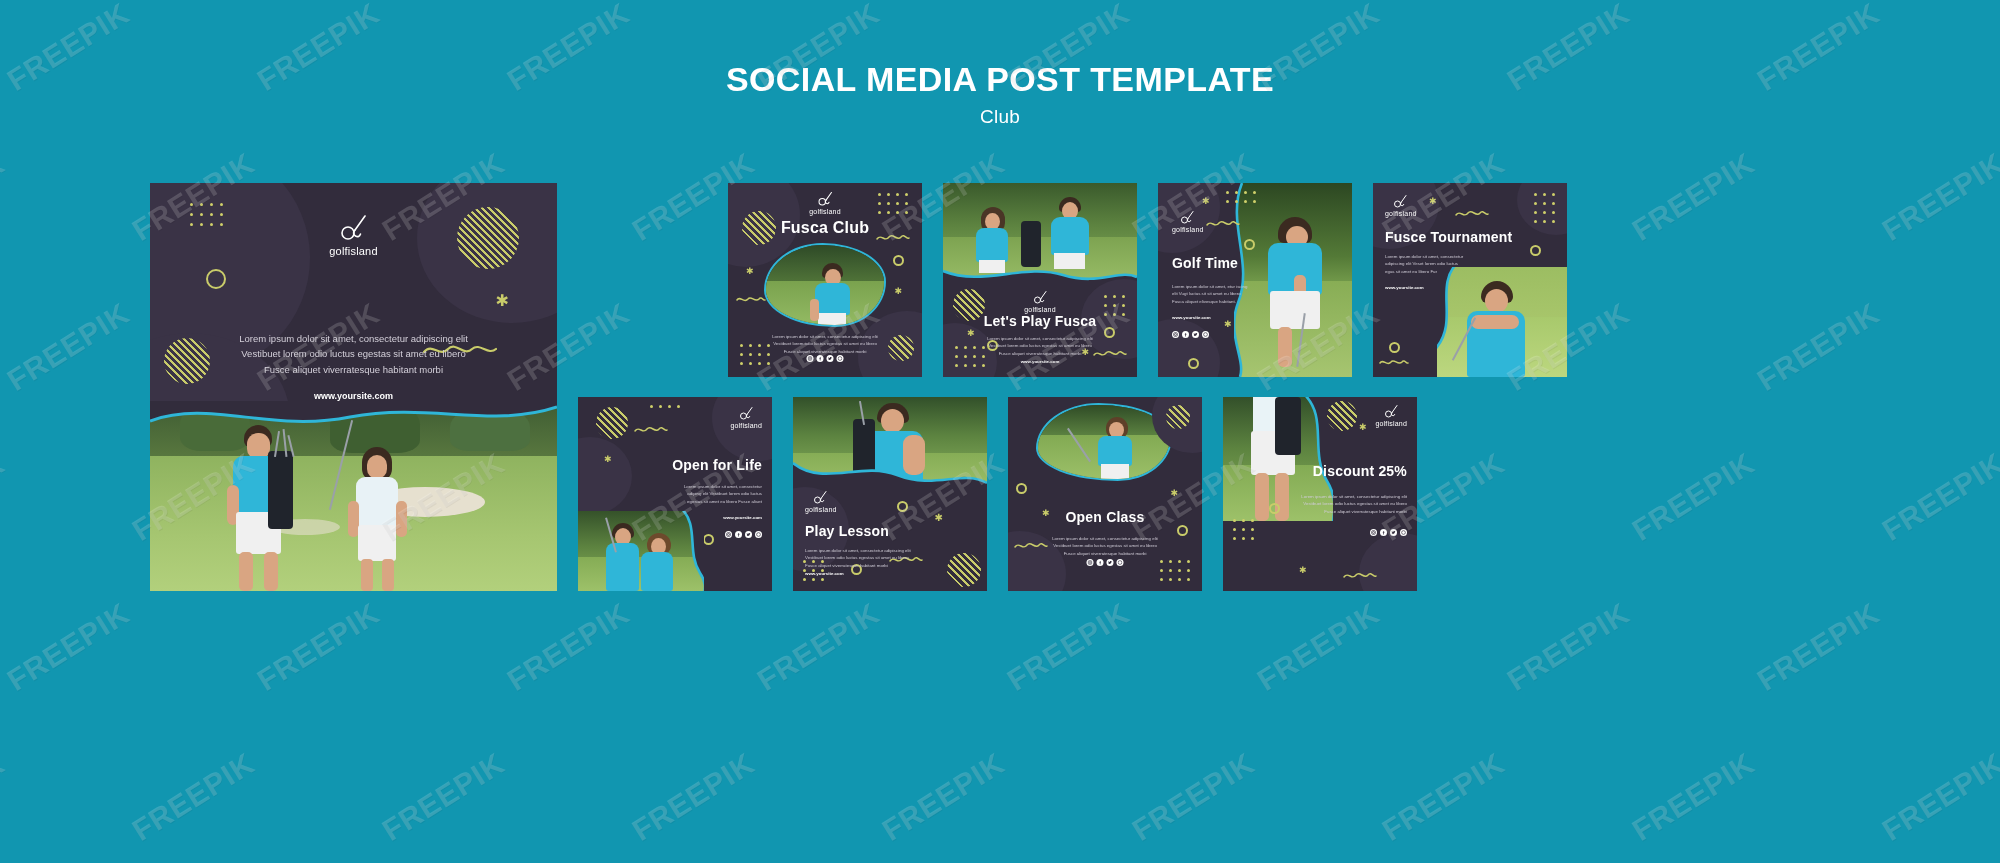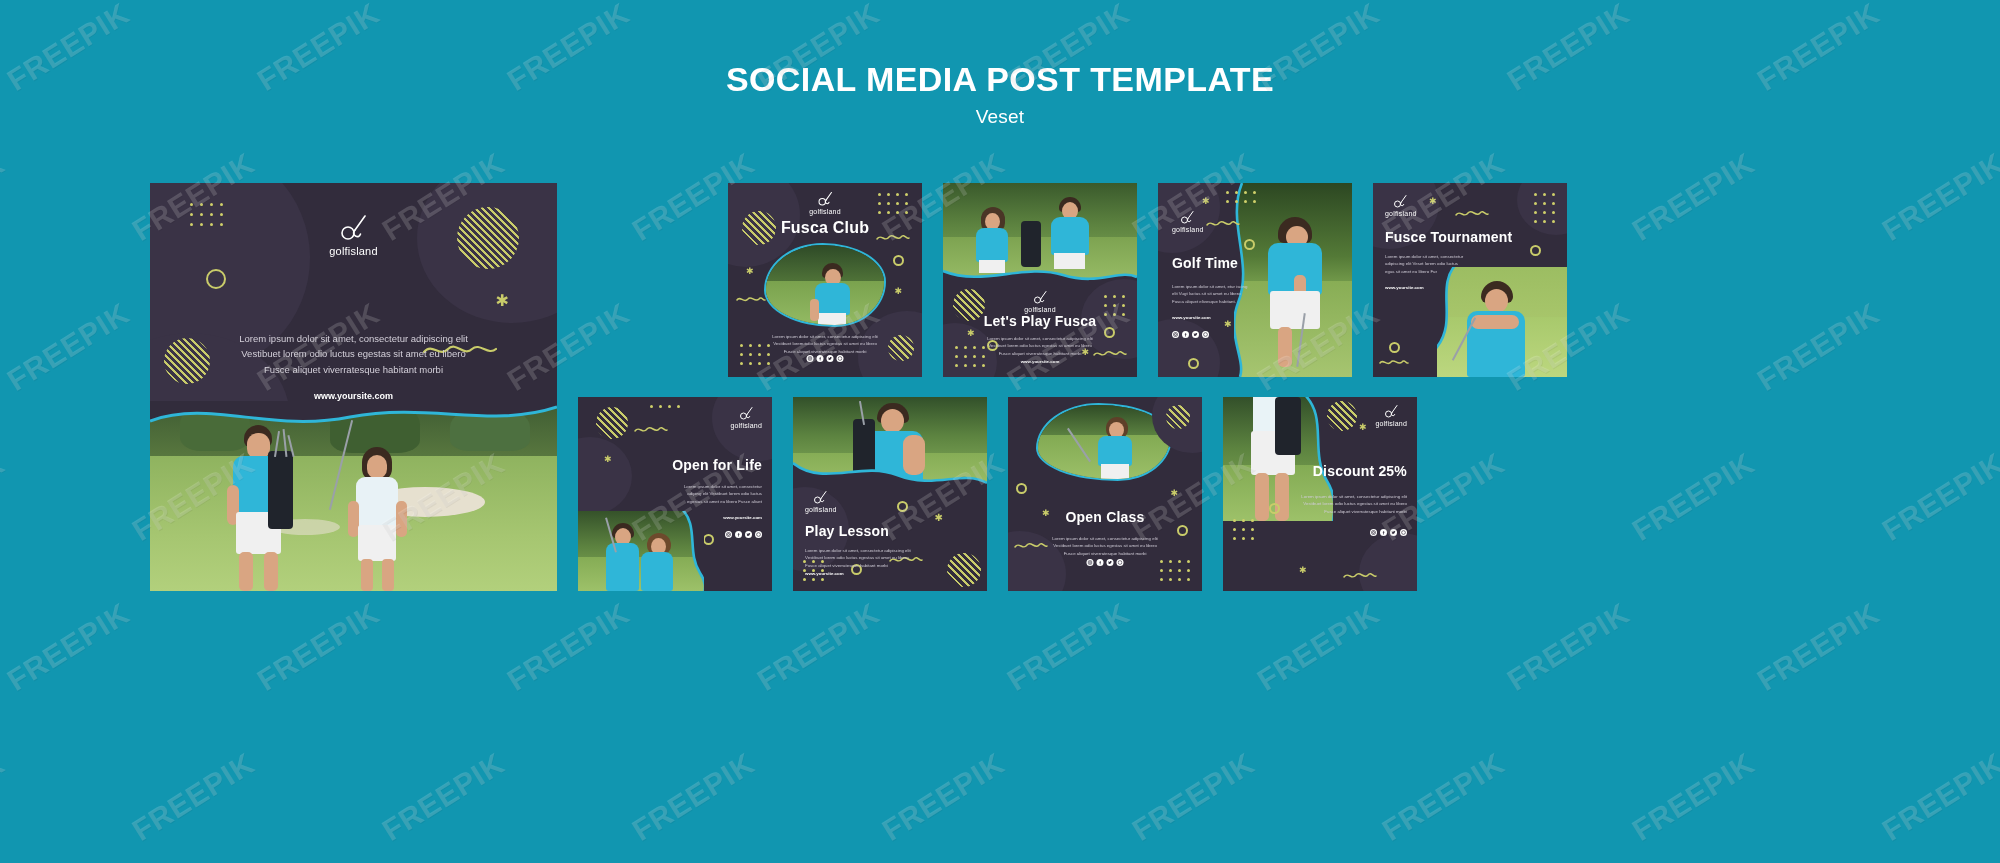--- a/index.html
+++ b/index.html
@@ -87,21 +87,21 @@
   .shorts{ position: absolute; background: #f0f0f0; }
   .bag   { position: absolute; background: #20242c; border-radius: 4px; }
   .clubln{ position: absolute; background: #9aa0a8; }
   .sand  { position: absolute; background: #e6e0cf; border-radius: 50%; }
 </style>
 </head>
 <body>
 
 <div class="header">
   <h1>SOCIAL MEDIA POST TEMPLATE</h1>
-  <div class="sub">Veset</div>
+  <div class="sub">Club</div>
 </div>
 
 <div class="board">
 
   <div class="card hero">
     <div class="blob" style="left:-70px;top:-40px;width:230px;height:230px;"></div>
     <div class="blob" style="left:-60px;top:150px;width:200px;height:170px;"></div>
     <div class="blob" style="right:-50px;top:-30px;width:190px;height:170px;"></div>
 
     <div class="dots" style="left:40px;top:20px;grid-template-columns:repeat(4,1fr);">

